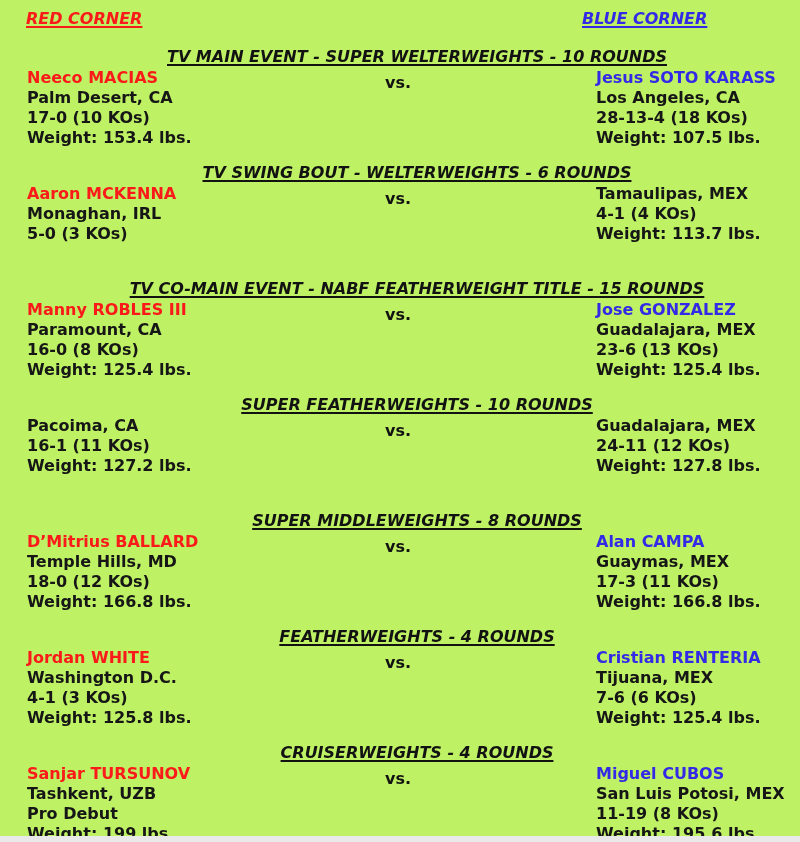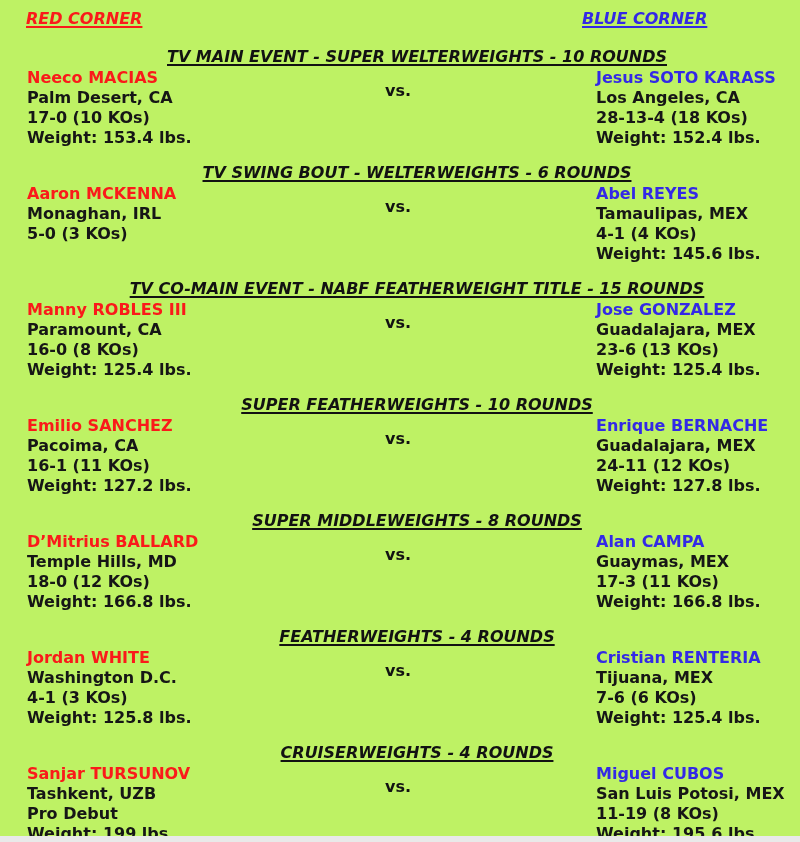--- a/index.html
+++ b/index.html
@@ -64,21 +64,21 @@
     white-space: nowrap;
   }
   .fighter.red  { left: 27px; }
   .fighter.blue { left: 596px; }
   .fighter .name      { color: inherit; }
   .fighter.red  .name { color: var(--red); }
   .fighter.blue .name { color: var(--blue); }
 
   .vs {
     position: absolute;
-    top: 13px;
+    top: 5px;
     left: 366px;
     width: 64px;
     text-align: center;
     color: #121212;
   }
 
   .bottom-bar {
     position: absolute;
     left: 0;
     right: 0;
@@ -105,39 +105,38 @@
           <div class="name">Neeco MACIAS</div>
           <div class="city">Palm Desert, CA</div>
           <div class="record">17-0 (10 KOs)</div>
           <div class="weight">Weight: 153.4 lbs.</div>
         </div>
         <div class="vs">vs.</div>
         <div class="fighter blue">
           <div class="name">Jesus SOTO KARASS</div>
           <div class="city">Los Angeles, CA</div>
           <div class="record">28-13-4 (18 KOs)</div>
-          <div class="weight">Weight: 152.4 lbs.</div>
+          <div class="weight">Weight: 107.5 lbs.</div>
         </div>
       </div>
     </section>
 
     <section class="bout">
       <h2 class="bout-title">TV SWING BOUT - WELTERWEIGHTS - 6 ROUNDS</h2>
       <div class="bout-row">
         <div class="fighter red">
           <div class="name">Aaron MCKENNA</div>
           <div class="city">Monaghan, IRL</div>
           <div class="record">5-0 (3 KOs)</div>
         </div>
         <div class="vs">vs.</div>
         <div class="fighter blue">
-          <div class="name">Abel REYES</div>
           <div class="city">Tamaulipas, MEX</div>
           <div class="record">4-1 (4 KOs)</div>
-          <div class="weight">Weight: 145.6 lbs.</div>
+          <div class="weight">Weight: 113.7 lbs.</div>
         </div>
       </div>
     </section>
 
     <section class="bout">
       <h2 class="bout-title">TV CO-MAIN EVENT - NABF FEATHERWEIGHT TITLE - 15 ROUNDS</h2>
       <div class="bout-row">
         <div class="fighter red">
           <div class="name">Manny ROBLES III</div>
           <div class="city">Paramount, CA</div>
@@ -151,28 +150,26 @@
           <div class="record">23-6 (13 KOs)</div>
           <div class="weight">Weight: 125.4 lbs.</div>
         </div>
       </div>
     </section>
 
     <section class="bout">
       <h2 class="bout-title">SUPER FEATHERWEIGHTS - 10 ROUNDS</h2>
       <div class="bout-row">
         <div class="fighter red">
-          <div class="name">Emilio SANCHEZ</div>
           <div class="city">Pacoima, CA</div>
           <div class="record">16-1 (11 KOs)</div>
           <div class="weight">Weight: 127.2 lbs.</div>
         </div>
         <div class="vs">vs.</div>
         <div class="fighter blue">
-          <div class="name">Enrique BERNACHE</div>
           <div class="city">Guadalajara, MEX</div>
           <div class="record">24-11 (12 KOs)</div>
           <div class="weight">Weight: 127.8 lbs.</div>
         </div>
       </div>
     </section>
 
     <section class="bout">
       <h2 class="bout-title">SUPER MIDDLEWEIGHTS - 8 ROUNDS</h2>
       <div class="bout-row">

